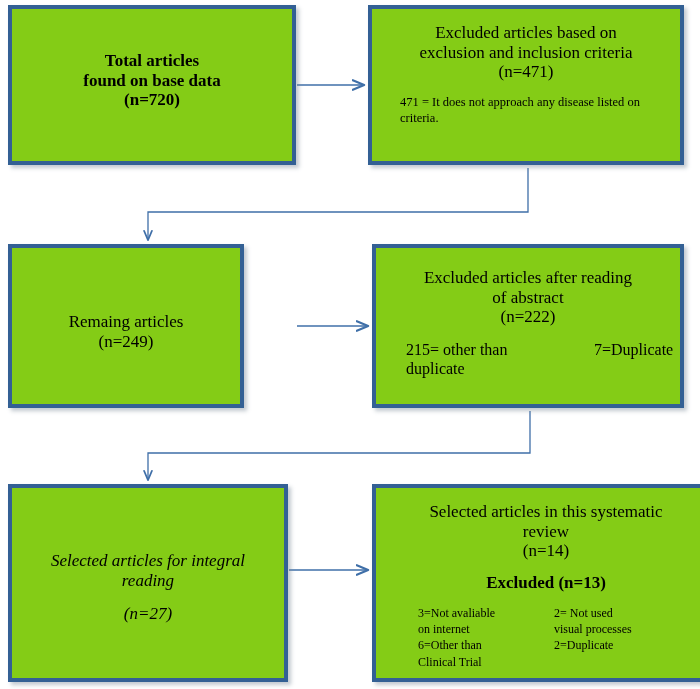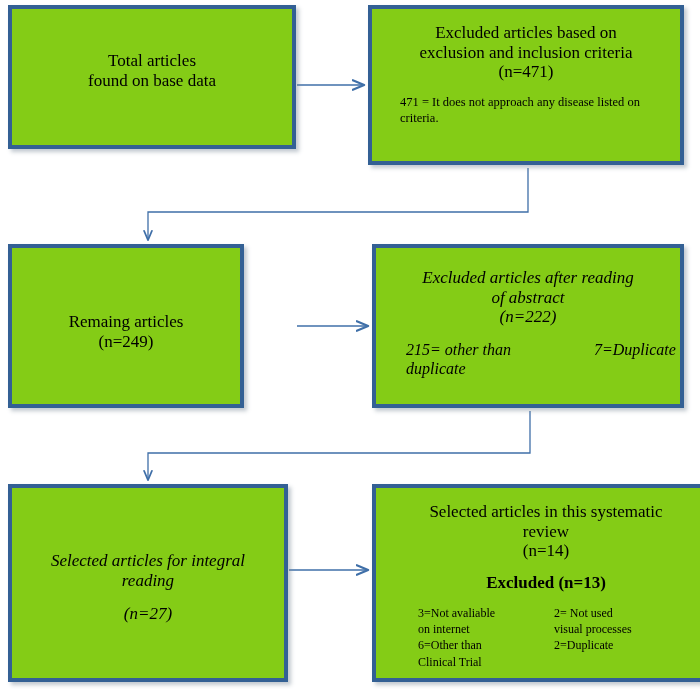--- a/index.html
+++ b/index.html
@@ -68,24 +68,24 @@
   }
   svg.connectors {
     position: absolute;
     left: 0;
     top: 0;
     width: 700px;
     height: 689px;
     pointer-events: none;
   }
   
-  #box-total        { left: 8px;   top: 5px;   width: 288px; height: 144px; }
+  #box-total        { left: 8px;   top: 5px;   width: 288px; height: 160px; font-weight: bold; }
   #box-excluded-1   { left: 368px; top: 5px;   width: 316px; height: 160px; }
   #box-remaining    { left: 8px;   top: 244px; width: 236px; height: 164px; }
-  #box-excluded-2   { left: 372px; top: 244px; width: 312px; height: 164px; font-style: italic; }
+  #box-excluded-2   { left: 372px; top: 244px; width: 312px; height: 164px; }
   #box-selected     { left: 8px;   top: 484px; width: 280px; height: 198px; font-style: italic; }
   #box-final        { left: 372px; top: 484px; width: 348px; height: 198px; }
 </style>
 </head>
 <body>
 
 <div id="flowchart">
 
   <svg class="connectors" viewBox="0 0 700 689">
     <defs>
@@ -103,20 +103,21 @@
     <polyline points="530,411 530,453 148,453 148,480" fill="none" stroke="#3F6FA8" stroke-width="1.3" marker-end="url(#arrowhead)"></polyline>
 
     <line x1="289" y1="570" x2="368" y2="570" stroke="#3F6FA8" stroke-width="1.6" marker-end="url(#arrowhead)"></line>
   </svg>
 
   <div class="box" id="box-total">
     <div class="box-inner">
       <div class="center-block" style="top: 36px;">
         <div>Total articles</div>
         <div>found on base data</div>
+        <div>(n=720)</div>
       </div>
     </div>
   </div>
 
   <div class="box" id="box-excluded-1">
     <div class="box-inner">
       <div class="center-block" style="top: 8px;">
         <div>Excluded articles based on</div>
         <div>exclusion and inclusion criteria</div>
         <div>(n=471)</div>

